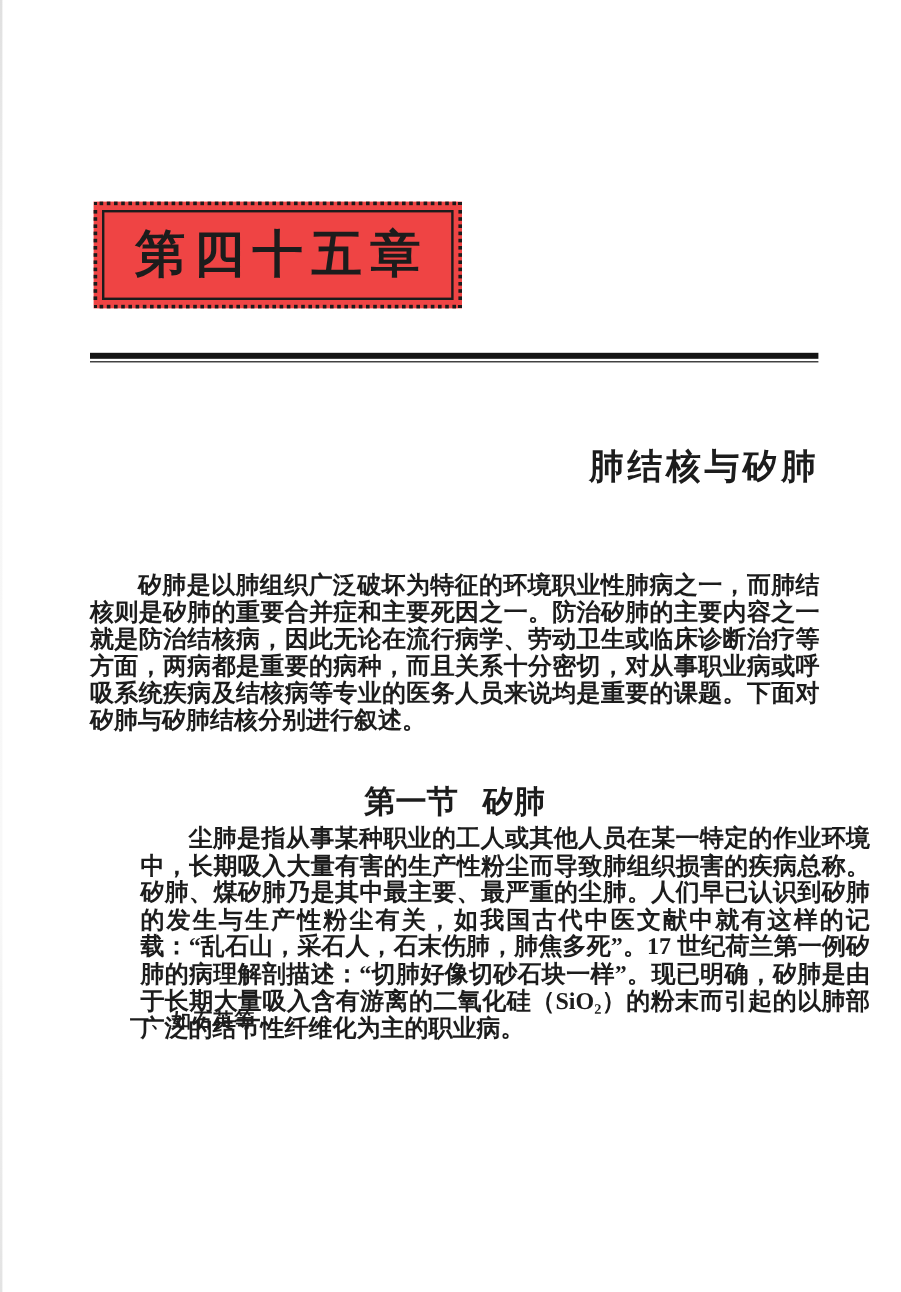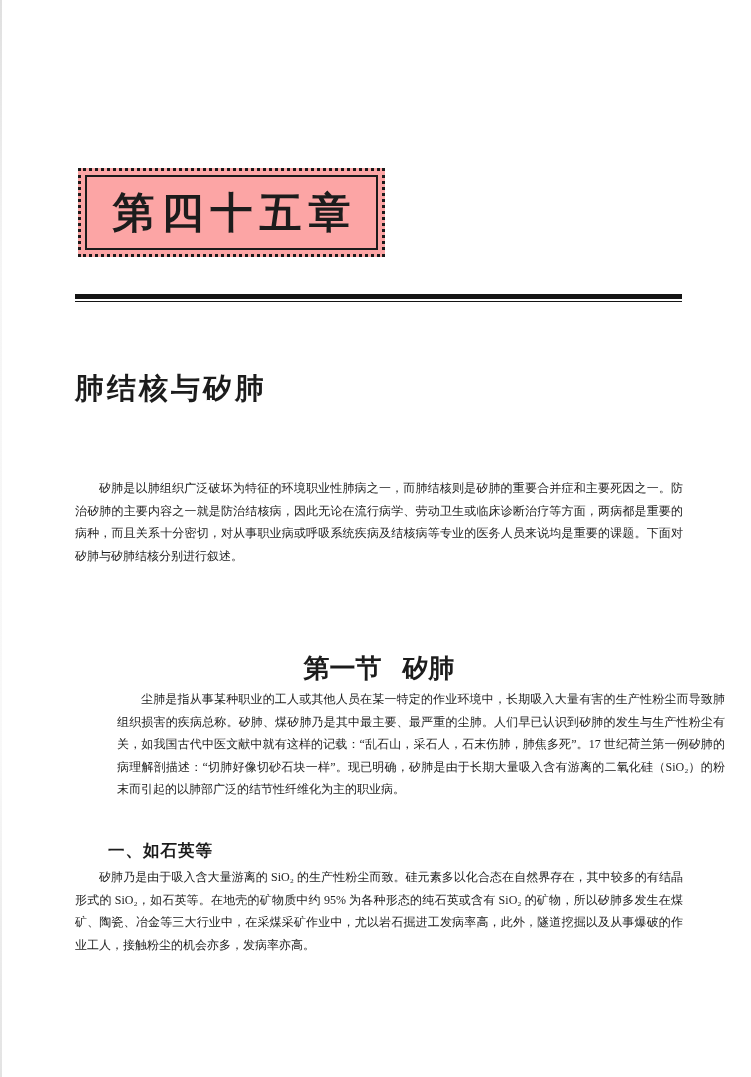--- a/index.html
+++ b/index.html
@@ -29,21 +29,21 @@
   
   .chapter-box {
     position: absolute;
     left: 78px;
     top: 168px;
     width: 307px;
     height: 89px;
     box-sizing: border-box;
     border: 3px dotted #1b1b1b;
     padding: 4px;
-    background: #fca5a5;
+    background: #ef4444;
   }
   .chapter-box-inner {
     width: 100%;
     height: 100%;
     box-sizing: border-box;
     border: 2px solid #1b1b1b;
     display: flex;
     align-items: center;
     justify-content: center;
   }
@@ -63,33 +63,33 @@
     width: 607px;
   }
   .rule-thick { height: 4.5px; background: #141414; }
   .rule-thin  { height: 1.5px; background: #141414; margin-top: 2px; }
 
   .page-title {
     position: absolute;
     left: 75px;
     top: 369px;
     width: 608px;
-    text-align: left;
+    text-align: right;
     font-size: 29px;
     font-weight: 700;
     letter-spacing: 3px;
     white-space: nowrap;
   }
   .para {
     position: absolute;
     left: 75px;
     width: 608px;
-    font-size: 12px;
+    font-size: 20px;
     line-height: 22.6px;
-    font-weight: 400;
+    font-weight: 700;
     text-align: justify;
     text-justify: inter-ideograph;
     text-indent: 2em;
     letter-spacing: 0;
   }
   .intro { top: 477px; }
   .section-heading {
     position: absolute;
     left: 75px;
     top: 651px;
@@ -137,15 +137,14 @@
   <div class="para intro">矽肺是以肺组织广泛破坏为特征的环境职业性肺病之一，而肺结核则是矽肺的重要合并症和主要死因之一。防治矽肺的主要内容之一就是防治结核病，因此无论在流行病学、劳动卫生或临床诊断治疗等方面，两病都是重要的病种，而且关系十分密切，对从事职业病或呼吸系统疾病及结核病等专业的医务人员来说均是重要的课题。下面对矽肺与矽肺结核分别进行叙述。</div>
 
   <div class="section-heading">
     <span class="section-num">第一节</span><span>矽肺</span>
   </div>
 
   <div class="para para1">尘肺是指从事某种职业的工人或其他人员在某一特定的作业环境中，长期吸入大量有害的生产性粉尘而导致肺组织损害的疾病总称。矽肺、煤矽肺乃是其中最主要、最严重的尘肺。人们早已认识到矽肺的发生与生产性粉尘有关，如我国古代中医文献中就有这样的记载：“乱石山，采石人，石末伤肺，肺焦多死”。17 世纪荷兰第一例矽肺的病理解剖描述：“切肺好像切砂石块一样”。现已明确，矽肺是由于长期大量吸入含有游离的二氧化硅（SiO₂）的粉末而引起的以肺部广泛的结节性纤维化为主的职业病。</div>
 
   <div class="subsection-heading">一、如石英等</div>
 
-  <div class="para para2">矽肺乃是由于吸入含大量游离的 SiO₂ 的生产性粉尘而致。硅元素多以化合态在自然界存在，其中较多的有结晶形式的 SiO₂，如石英等。在地壳的矿物质中约 95% 为各种形态的纯石英或含有 SiO₂ 的矿物，所以矽肺多发生在煤矿、陶瓷、冶金等三大行业中，在采煤采矿作业中，尤以岩石掘进工发病率高，此外，隧道挖掘以及从事爆破的作业工人，接触粉尘的机会亦多，发病率亦高。</div>
 
 </div>
 
 </body></html>

